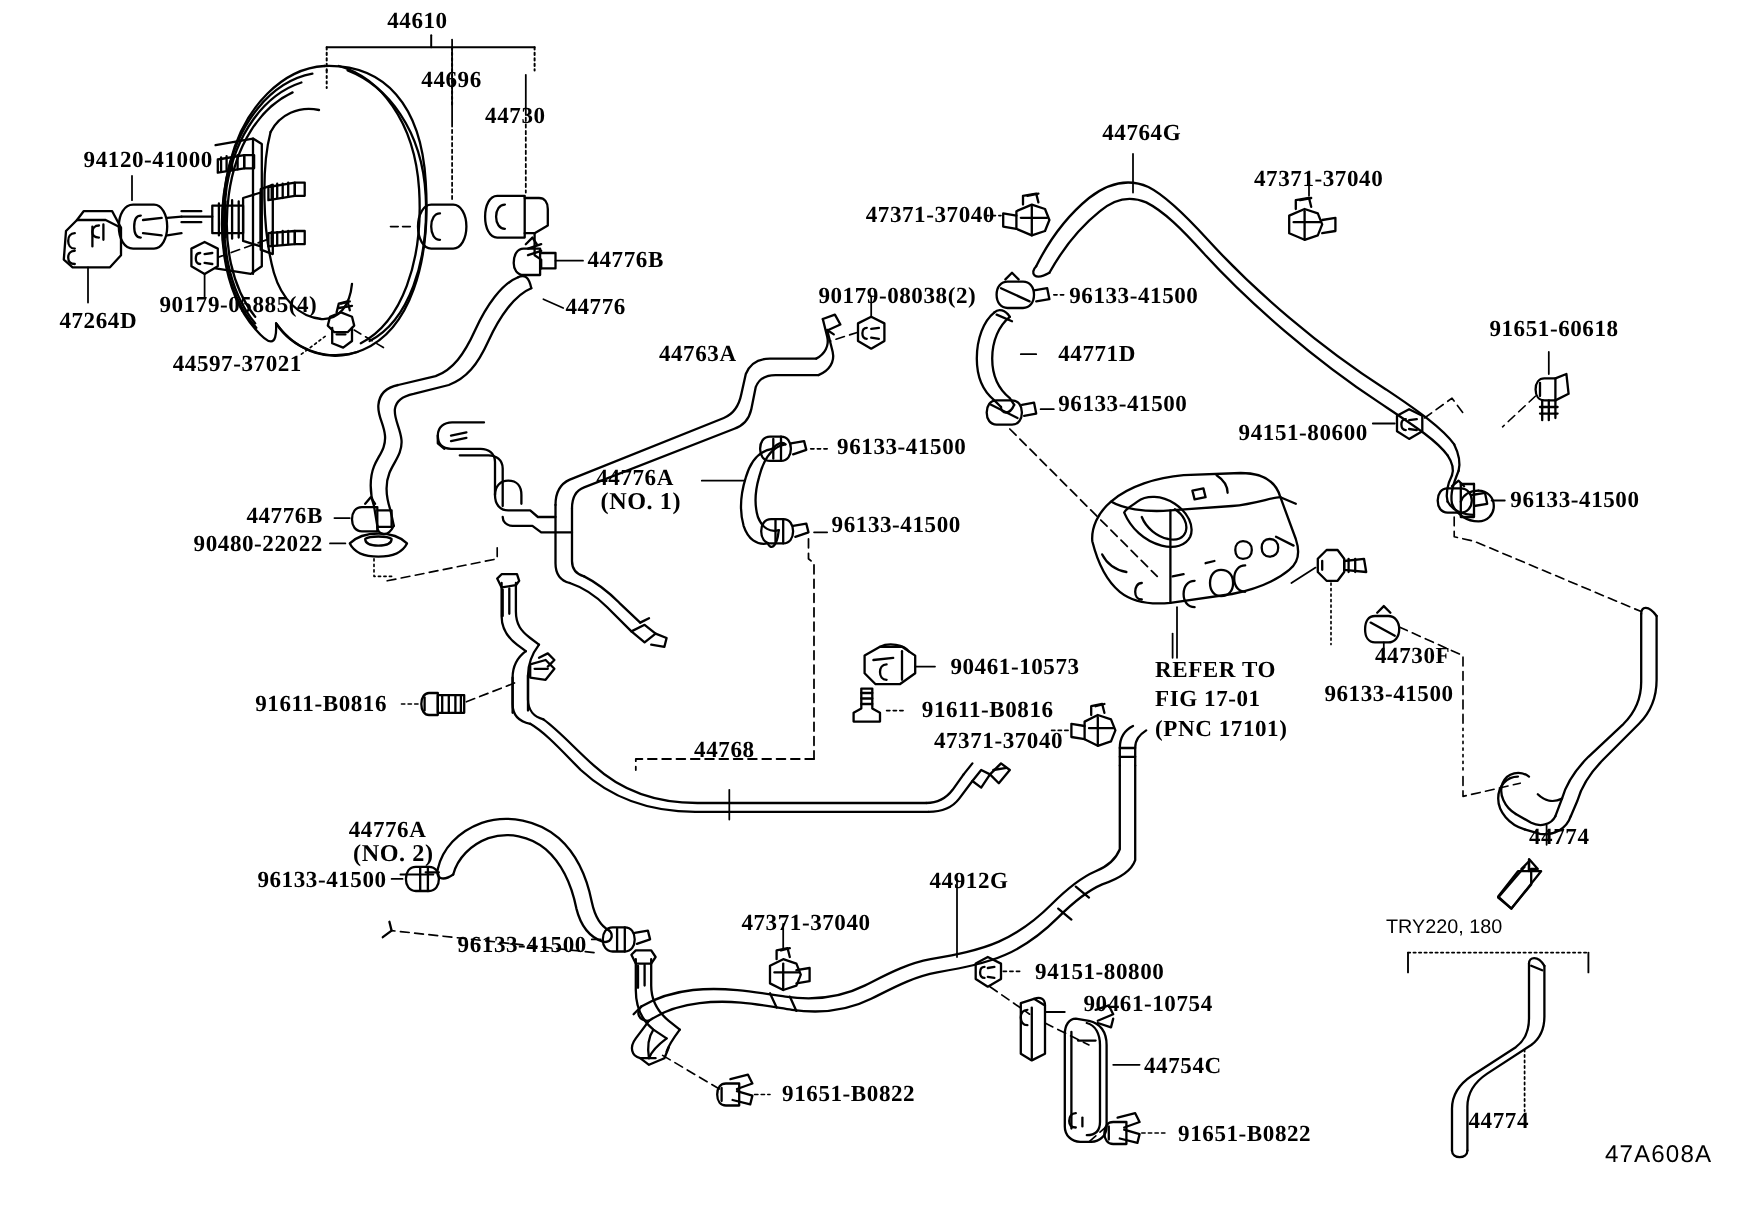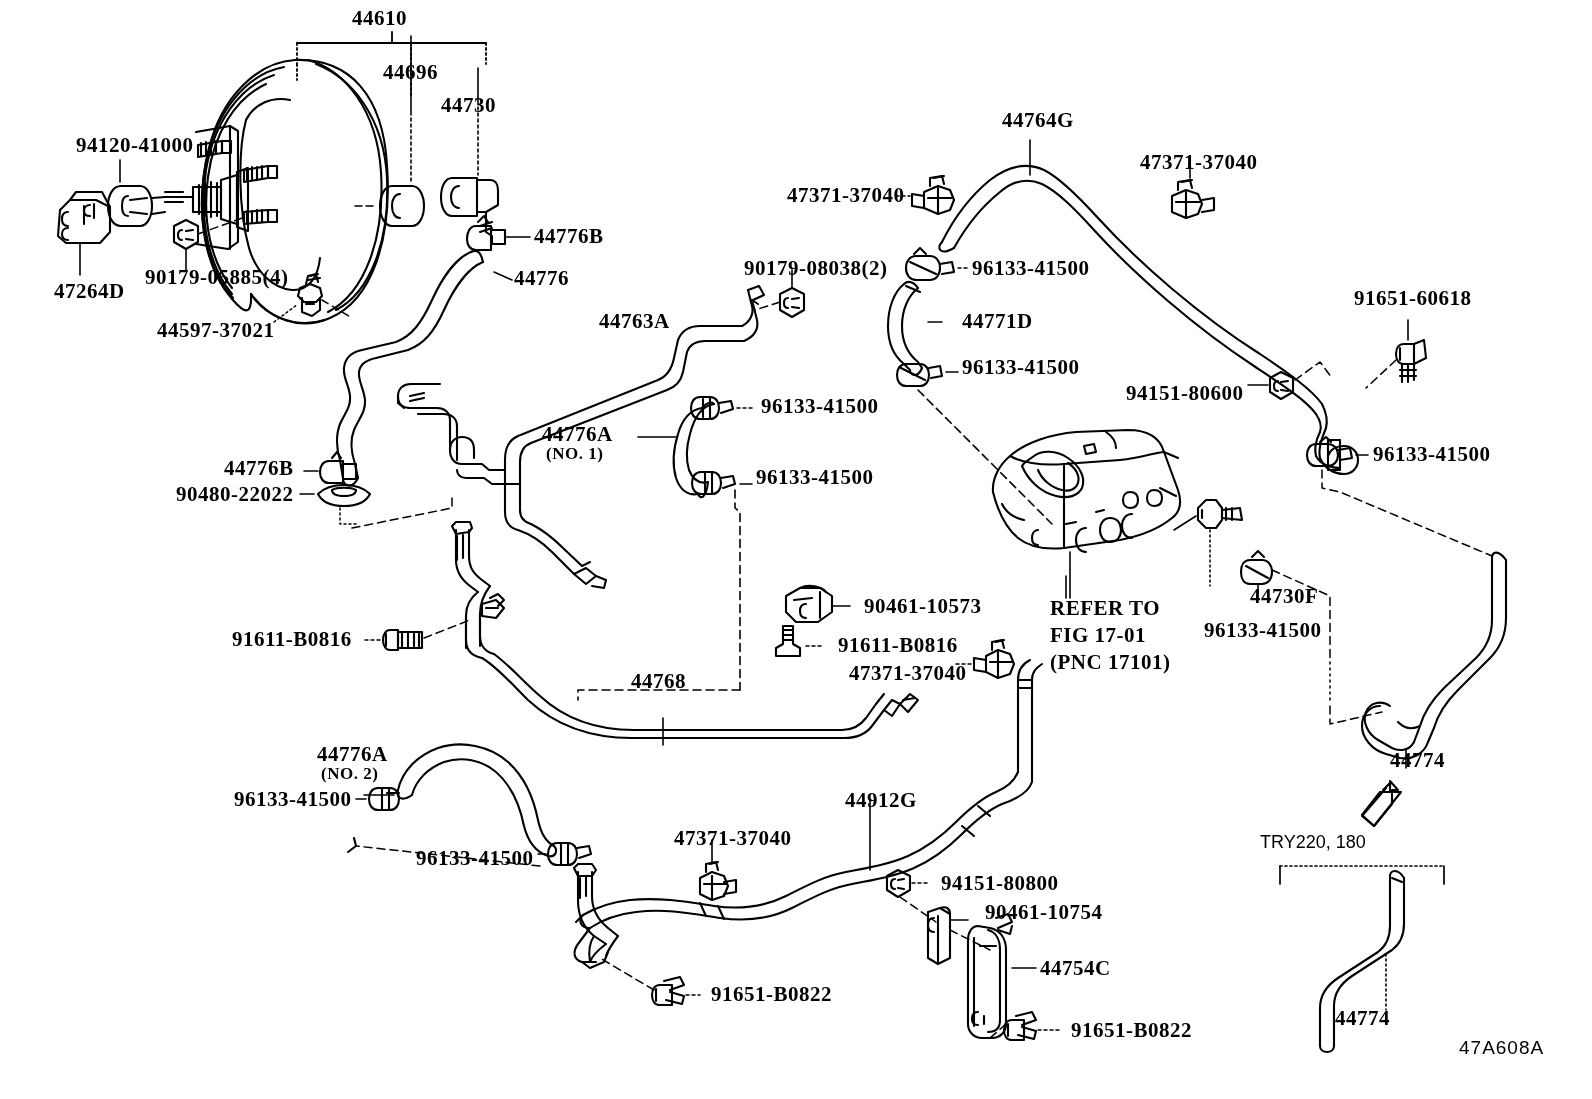--- a/index.html
+++ b/index.html
@@ -2,23 +2,23 @@
 <html><head>
 <meta charset="utf-8">
 <style>
   html,body{margin:0;padding:0;background:#fff;}
   body{width:1592px;height:1099px;position:relative;overflow:hidden;
        font-family:"Liberation Serif",serif;color:#000;}
   #diagram{position:absolute;left:0;top:0;width:1592px;height:1099px;}
   .lbl{position:absolute;font-family:"Liberation Serif",serif;font-weight:700;
        white-space:nowrap;letter-spacing:0.5px;line-height:1.02;}
   .lbl.sz-lg{font-size:21px;}
-  .lbl.sub{font-weight:700;font-size:17px;}
+  .lbl.sub{font-weight:700;font-size:22px;}
   .lbl.plain{font-weight:400;font-family:"Liberation Sans",sans-serif;font-size:18px;letter-spacing:0px;}
-  .lbl.code{font-weight:400;font-family:"Liberation Sans",sans-serif;font-size:19px;letter-spacing:1px;}
+  .lbl.code{font-weight:400;font-family:"Liberation Sans",sans-serif;font-size:22px;letter-spacing:1px;}
   .ctr{text-align:left;}
 </style>
 </head>
 <body>
 
 <svg id="diagram" viewBox="0 0 1592 1099" xmlns="http://www.w3.org/2000/svg">
   <g fill="none" stroke="#000" stroke-width="2.1" stroke-linecap="round" stroke-linejoin="round">
 
     <g stroke-width="1.8">
       <path d="M297 43 L486 43"></path>

